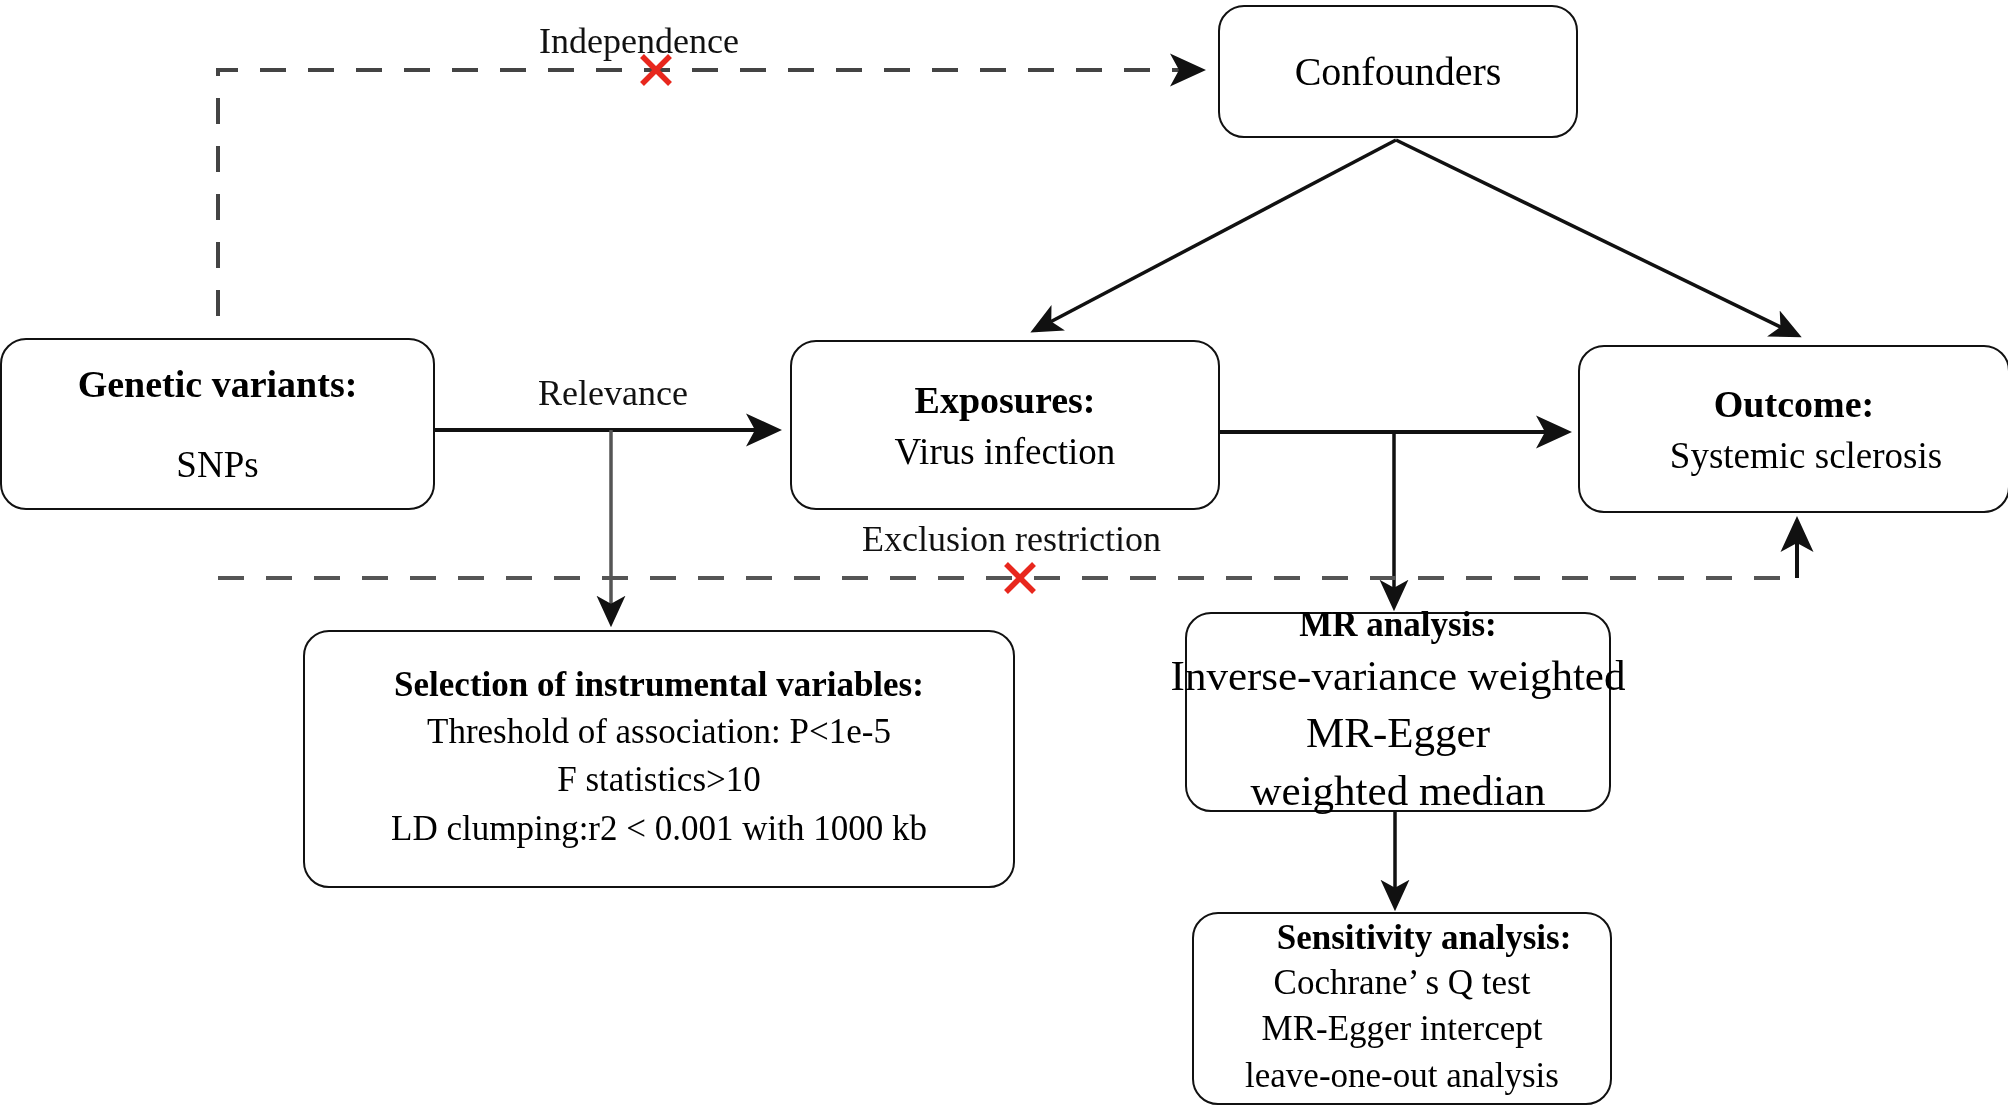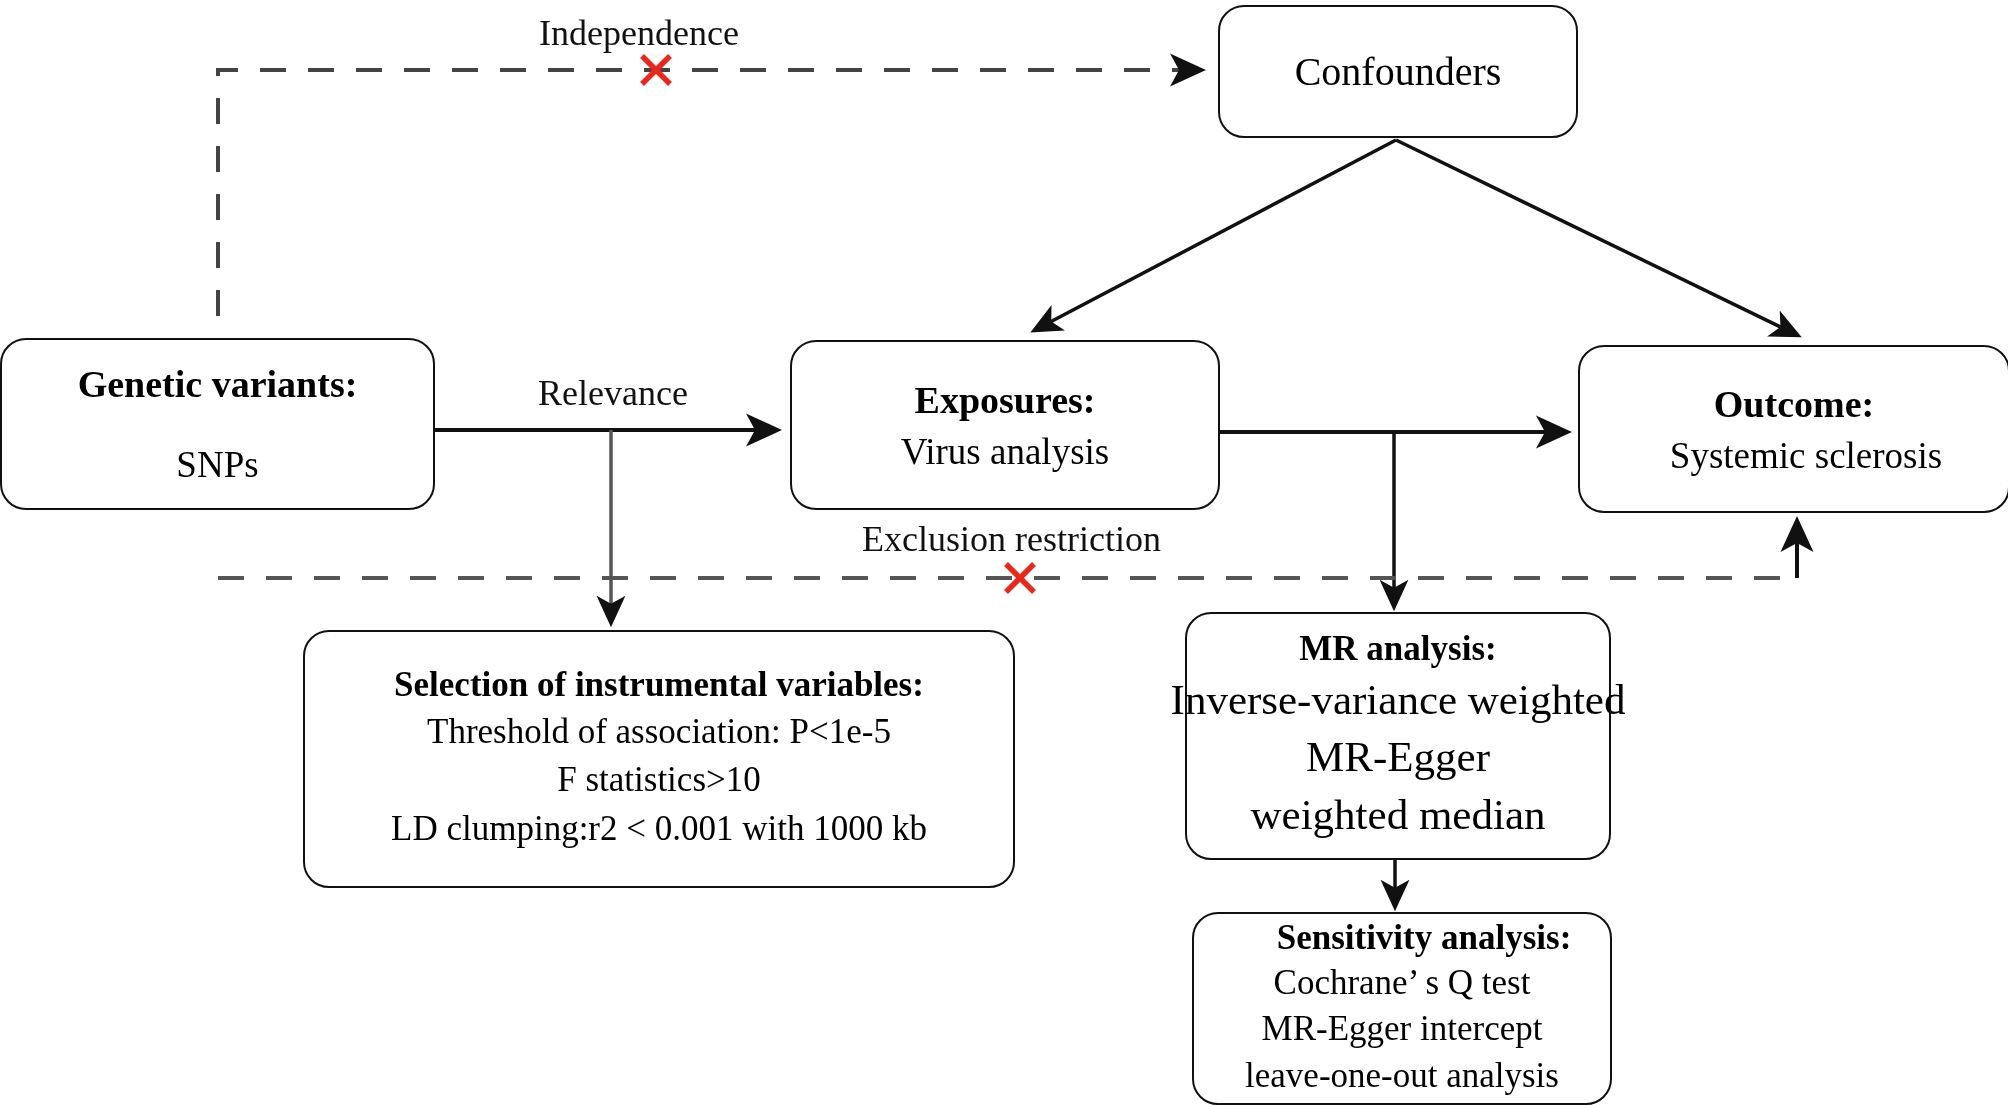--- a/index.html
+++ b/index.html
@@ -49,21 +49,21 @@
   #node-exposures .line  { font-size: 37px; }
 
   #node-outcome { left: 1578px; top: 345px; width: 432px; height: 168px; }
   #node-outcome .title { font-size: 38px; margin-bottom: 8px; }
   #node-outcome .line  { font-size: 37px; margin-left: 24px; }
 
   #node-selection { left: 303px; top: 630px; width: 712px; height: 258px; }
   #node-selection .title { font-size: 35px; margin-bottom: 3px; }
   #node-selection .line  { font-size: 35px; line-height: 1.38; }
 
-  #node-mr { left: 1185px; top: 612px; width: 426px; height: 248px; }
+  #node-mr { left: 1185px; top: 612px; width: 426px; height: 200px; }
   #node-mr .title { font-size: 35px; margin-bottom: 2px; }
   #node-mr .line  { font-size: 43px; line-height: 1.33; }
 
   #node-sensitivity { left: 1192px; top: 912px; width: 420px; height: 193px;
                       border-bottom-left-radius: 26px; border-bottom-right-radius: 26px; }
   #node-sensitivity .title { font-size: 35px; margin-bottom: 2px; margin-left: 44px; }
   #node-sensitivity .line  { font-size: 35px; line-height: 1.33; }
 
   
   #edges {
@@ -73,21 +73,21 @@
     z-index: 1;
   }
   
   .edge-label {
     position: absolute;
     font-size: 36px;
     white-space: nowrap;
     z-index: 4;
     color: #111111;
   }
-  #label-independence { left: 539px; top: 12px; }
+  #label-independence { left: 539px; top: 20px; }
   #label-relevance    { left: 538px; top: 372px; }
   #label-exclusion    { left: 862px; top: 518px; }
 
   .x-mark {
     position: absolute;
     z-index: 5;
   }
 </style>
 </head>
 <body>
@@ -160,21 +160,21 @@
     <div class="title">Confounders</div>
   </div>
 
   <div class="node" id="node-genetic">
     <div class="title">Genetic variants:</div>
     <div class="line">SNPs</div>
   </div>
 
   <div class="node" id="node-exposures">
     <div class="title">Exposures:</div>
-    <div class="line">Virus analysis</div>
+    <div class="line">Virus infection</div>
   </div>
 
   <div class="node" id="node-outcome">
     <div class="title">Outcome:</div>
     <div class="line">Systemic sclerosis</div>
   </div>
 
   <div class="node" id="node-selection">
     <div class="title">Selection of instrumental variables:</div>
     <div class="line">Threshold of association: P&lt;1e-5</div>

